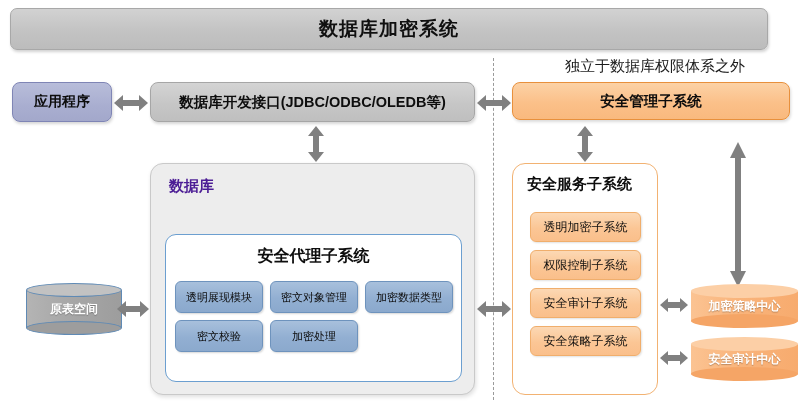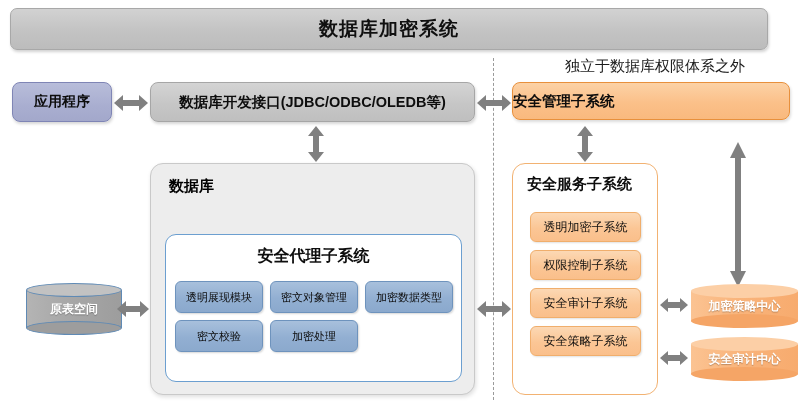--- a/index.html
+++ b/index.html
@@ -68,21 +68,21 @@
     color: #0d0d0d;
   }
   .orange-box {
     position: absolute;
     background: linear-gradient(to bottom, #fcd2a6 0%, #fbc089 55%, #f9b97e 100%);
     border: 1px solid #e8903c;
     border-radius: 8px;
     box-shadow: 1px 2px 3px rgba(0,0,0,0.14);
     display: flex;
     align-items: center;
-    justify-content: flex-start;
+    justify-content: center;
     box-sizing: border-box;
     font-weight: bold;
     color: #0d0d0d;
   }
 
   
   .db-container {
     position: absolute;
     left: 150px; top: 163px;
     width: 325px; height: 232px;
@@ -90,21 +90,21 @@
     border: 1px solid #c9c9c9;
     border-radius: 13px;
     box-shadow: 1px 2px 4px rgba(0,0,0,0.13);
     box-sizing: border-box;
   }
   .db-label {
     position: absolute;
     left: 18px; top: 13px;
     font-size: 15px;
     font-weight: bold;
-    color: #000000;
+    color: #4c1d95;
   }
   .agent-box {
     position: absolute;
     left: 14px; top: 70px;
     width: 297px; height: 148px;
     background: #ffffff;
     border: 1px solid #6c9fd0;
     border-radius: 11px;
     box-sizing: border-box;
   }

